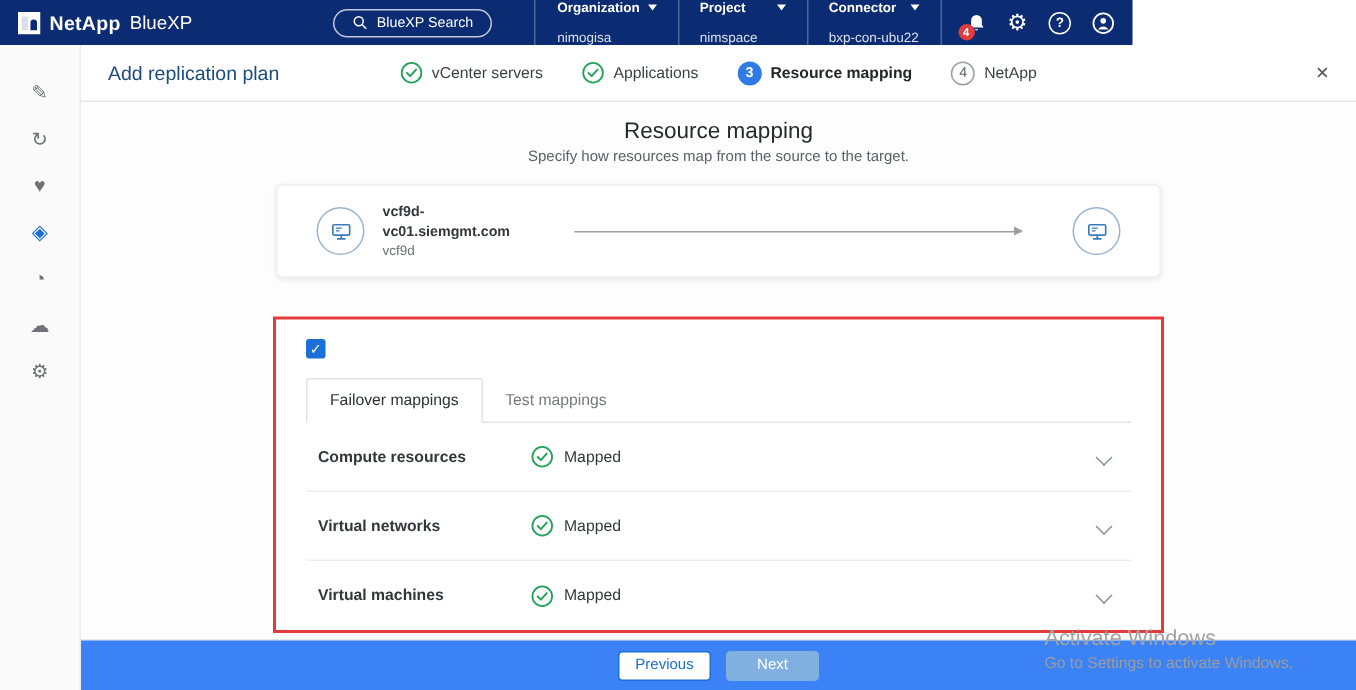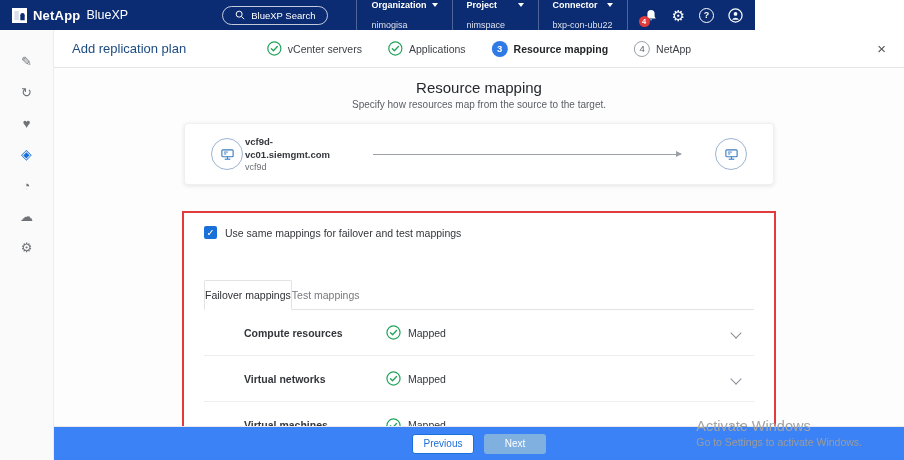--- a/index.html
+++ b/index.html
@@ -41,41 +41,41 @@
   .num-circle { width:16px; height:16px; border-radius:50%; display:flex; align-items:center; justify-content:center; font-size:9.5px; }
   .num-circle.activec { background:#2f7ae5; color:#fff; font-weight:bold; }
   .num-circle.upcoming { border:1px solid #9aa0a8; color:#5d6269; background:#fff; }
   .close-btn { margin-left:auto; font-size:15px; color:#555; cursor:pointer; line-height:1; }
 
   .content { flex:1 1 auto; background:#fdfdfe; overflow:hidden; }
   .page-title { text-align:center; font-size:15px; color:#26282c; margin-top:11px; font-weight:400; }
   .page-subtitle { text-align:center; font-size:10px; color:#5c6066; margin-top:3px; }
 
   .map-card { width:590px; margin:13px auto 0; height:62px; background:#fff; border:1px solid #f0f0f1; border-radius:4px; box-shadow:0 1px 4px rgba(0,0,0,.10); display:flex; align-items:center; padding:0 26px; }
-  .endpoint { display:flex; align-items:center; gap:2px; }
+  .endpoint { display:flex; align-items:center; gap:12px; }
   .host-circle { width:32px; height:32px; border-radius:50%; border:1px solid #9db4d1; display:flex; align-items:center; justify-content:center; flex:0 0 32px; }
   .ep-text { width:94px; }
   .ep-name { font-size:9.5px; font-weight:bold; color:#33363b; line-height:1.3; word-break:break-word; }
   .ep-sub { font-size:9px; color:#6a6e74; margin-top:1px; }
   .map-arrow { flex:1; display:flex; align-items:center; padding:0 34px; }
   .arrow-line { position:relative; height:1px; background:#9aa0a6; flex:1; }
   .arrow-line::after { content:""; position:absolute; right:-1px; top:-3px; border-left:6px solid #9aa0a6; border-top:3.5px solid transparent; border-bottom:3.5px solid transparent; }
 
   .red-box { width:594px; margin:26px auto 0; border:2px solid #e23b3b; background:#fff; padding:13px 20px 0; }
   .same-map-row { display:flex; align-items:center; gap:8px; }
   .checkbox { width:13px; height:13px; border-radius:2px; background:#1b6fd8; color:#fff; font-size:9.5px; display:flex; align-items:center; justify-content:center; cursor:pointer; flex:0 0 13px; }
   .same-map-label { font-size:10.5px; color:#33363b; }
 
   .tabs { display:flex; margin-top:13px; border-bottom:1px solid #e3e3e4; align-items:flex-end; }
-  .tab { font-size:10.5px; padding:8px 0; cursor:pointer; color:#77797e;margin-top:28px; }
+  .tab { font-size:10.5px; padding:8px 15px; cursor:pointer; color:#77797e; }
   .tab.active { color:#2e3135; border:1px solid #e3e3e4; border-bottom:1px solid #fff; margin-bottom:-1px; background:#fff; border-radius:2px 2px 0 0; }
 
   .map-row { height:46px; display:flex; align-items:center; border-bottom:1px solid #eeeeef; padding:0 8px; cursor:pointer; }
   .map-row:last-child { border-bottom:none; }
-  .row-label { width:142px; font-size:10.5px; font-weight:bold; color:#33363b;margin-left:32px; }
+  .row-label { width:142px; font-size:10.5px; font-weight:bold; color:#33363b; }
   .row-status { display:flex; align-items:center; gap:7px; font-size:10.5px; color:#33363b; }
   .chev { width:8px; height:8px; border-right:1.6px solid #8a8f98; border-bottom:1.6px solid #8a8f98; transform:rotate(45deg); margin-left:auto; margin-right:6px; cursor:pointer; }
 
   .footer-bar { flex:0 0 34px; border-top:1px solid #e8e8e9; background:#3b82f6; display:flex; align-items:center; justify-content:center; gap:10px; }
   .btn { height:20px; min-width:62px; font-size:10px; border-radius:3px; cursor:pointer; font-family:"Liberation Sans", sans-serif; }
   .btn-prev { background:#fff; color:#1b6fd8; border:1px solid #1b6fd8; }
   .btn-next { background:#7fb0e0; color:#fff; border:none; }
 
   .watermark { position:absolute; right:42px; bottom:12px; color:#a3a3a3; z-index:30; pointer-events:none; }
   .wm1 { font-size:14.5px; }
@@ -235,21 +235,20 @@
               <line x1="4.2" y1="5.4" x2="8.4" y2="5.4" stroke="#3a7bbf" stroke-width="1"></line>
               <line x1="4.2" y1="7.4" x2="6.8" y2="7.4" stroke="#3a7bbf" stroke-width="1"></line>
             </svg>
         </span>
       </div>
     </div>
 
     <div class="red-box">
       <div class="same-map-row">
         <span class="checkbox">✓</span>
-        <span class="same-map-label">Use same mappings for failover and test mappings</span>
       </div>
 
       <div class="tabs">
         <span class="tab active">Failover mappings</span>
         <span class="tab">Test mappings</span>
       </div>
 
       <div class="map-row">
         <span class="row-label">Compute resources</span>
         <span class="row-status">

